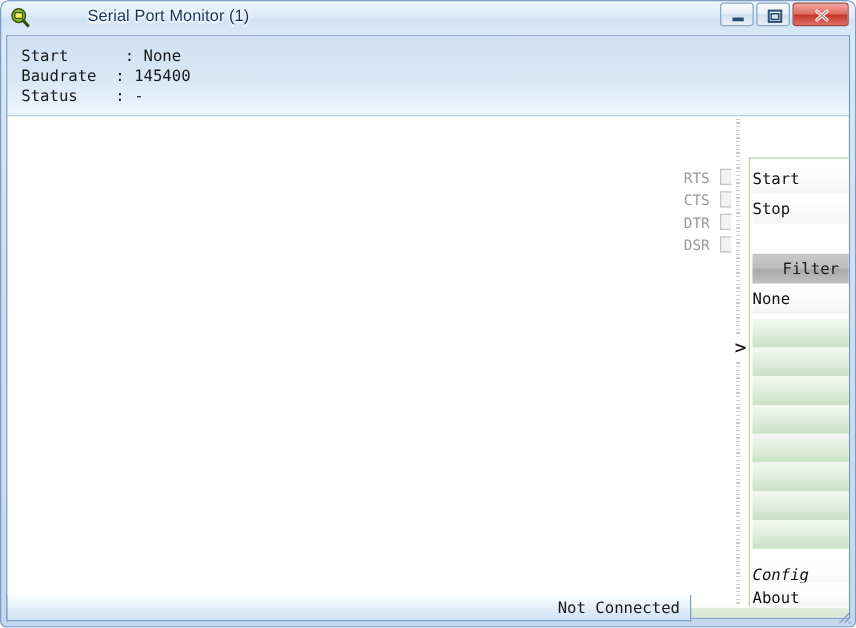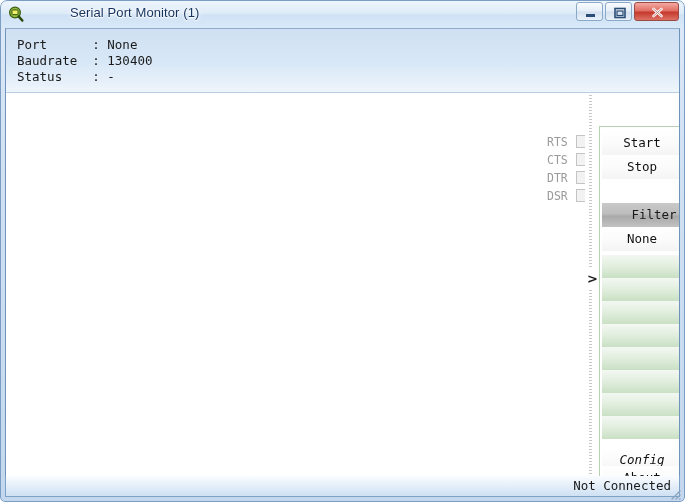--- a/index.html
+++ b/index.html
@@ -138,21 +138,20 @@
     width: 86px; height: 362px;
     border: 1px solid #b6d2b0;
     background: #ffffff;
   }
   .btn {
     position: absolute; left: 2px;
     width: 80px; height: 24px;
     font-family: "DejaVu Sans Mono", monospace;
     font-size: 12.5px;
     color: #111111;
-    text-align: center;
     line-height: 24px;
     border: none;
     background: linear-gradient(180deg,#ffffff 0%,#fbfbfb 50%,#f4f4f4 100%);
     white-space: nowrap;
   }
   .btn.active {
     background: linear-gradient(180deg,#c9c9c9 0%,#bdbdbd 45%,#a9a9a9 55%,#c2c2c2 100%);
     color: #1a1a1a;
   }
   .slot {
@@ -178,21 +177,21 @@
   }
   #hsplit-grip {
     position: absolute; left: 327px; top: 4px;
     width: 56px; height: 4px;
     background-image: repeating-linear-gradient(90deg,#b9c9b5 0 1px, transparent 1px 6px);
   }
 
   
   #statusbar {
     position: absolute; left: 5px; top: 476px;
-    width: 675px; height: 21px;
+    width: 548px; height: 21px;
     background: linear-gradient(180deg,#fbfdff 0%, #e8f1fa 40%, #cfe1f3 100%);
     border: 1px solid #7fa2c8;
     border-top: none;
   }
   #status-text {
     position: absolute; right: 8px; top: 2px;
     font-family: "DejaVu Sans Mono", monospace;
     font-size: 12.5px; color: #1a1a1a;
     white-space: nowrap;
   }
@@ -243,22 +242,22 @@
           <line x1="18.5" y1="6" x2="26.5" y2="13"></line>
           <line x1="26.5" y1="6" x2="18.5" y2="13"></line>
         </g>
       </svg>
     </div>
   </div>
 
   <div id="client">
 
     <div id="infopanel">
-      <div class="info-row" id="info-r0">Port      : None</div>
-      <div class="info-row" id="info-r1">Baudrate  : 130400</div>
+      <div class="info-row" id="info-r0">Start      : None</div>
+      <div class="info-row" id="info-r1">Baudrate  : 145400</div>
       <div class="info-row" id="info-r2">Status    : -</div>
     </div>
 
     <div id="logarea"></div>
 
     <div id="signals">
       <div class="sig-row">
         <span class="sig-label">RTS</span>
         <span class="sig-box"></span>
       </div>

